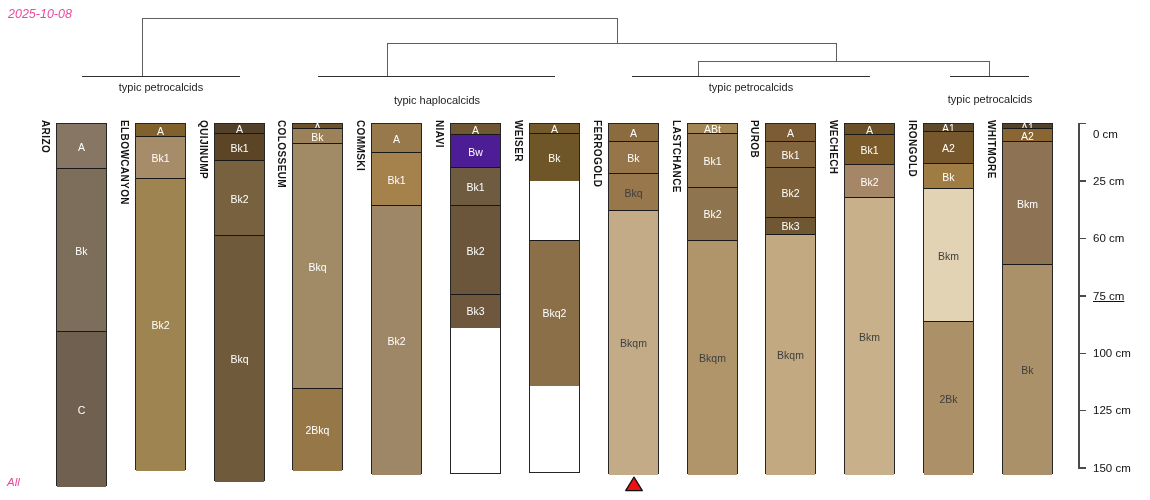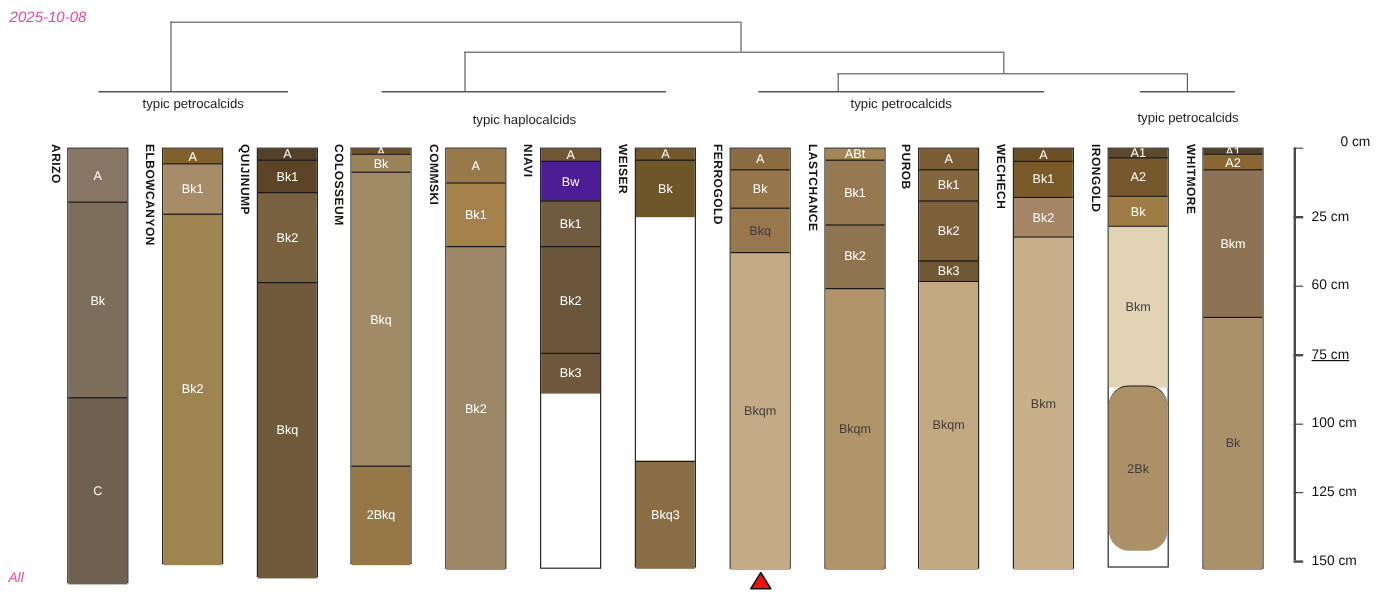--- a/index.html
+++ b/index.html
@@ -146,22 +146,22 @@
         </div>
       </div>
       <div class="profile-name" style="left: 513px; top: 120px;">WEISER</div>
       <div class="column" style="left: 529px; top: 123px; width: 51px; height: 350.064px;">
         <div class="horizon" style="top: 0px; height: 10.3297px; background: rgb(115, 89, 43);">
           <div class="horizon-label t-light" style="top: 50%;">A</div>
         </div>
         <div class="horizon h-sep" style="top: 8.82975px; height: 48.5577px; background: rgb(111, 86, 40);">
           <div class="horizon-label t-light" style="top: 50%;">Bk</div>
         </div>
-        <div class="horizon h-sep" style="top: 260.187px; height: 89.8768px; background: rgb(137, 110, 69);">
-          <div class="horizon-label t-light" style="top: 50%;">Bkq3</div>
+        <div class="horizon h-sep" style="top: 115.57px; height: 146.117px; background: rgb(138, 111, 72);">
+          <div class="horizon-label t-light" style="top: 50%;">Bkq2</div>
         </div>
       </div>
       <div class="profile-name" style="left: 592px; top: 120px;">FERROGOLD</div>
       <div class="column" style="left: 608px; top: 123px; width: 51px; height: 351.212px;">
         <div class="horizon" style="top: 0px; height: 18.364px; background: rgb(138, 108, 64);">
           <div class="horizon-label t-light" style="top: 50%;">A</div>
         </div>
         <div class="horizon h-sep" style="top: 16.864px; height: 33.637px; background: rgb(149, 117, 73);">
           <div class="horizon-label t-light" style="top: 50%;">Bk</div>
         </div>
@@ -227,21 +227,21 @@
         </div>
         <div class="horizon h-sep" style="top: 6.53425px; height: 33.637px; background: rgb(119, 87, 44);">
           <div class="horizon-label t-light" style="top: 50%;">A2</div>
         </div>
         <div class="horizon h-sep" style="top: 38.6712px; height: 26.7505px; background: rgb(160, 124, 69);">
           <div class="horizon-label t-light" style="top: 50%;">Bk</div>
         </div>
         <div class="horizon h-sep" style="top: 63.9218px; height: 134.639px; background: rgb(227, 211, 181);">
           <div class="horizon-label t-dark" style="top: 50%;">Bkm</div>
         </div>
-        <div class="horizon h-sep" style="top: 197.061px; height: 138px; background: rgb(171, 144, 104); border-radius: 17px;">
+        <div class="horizon h-sep" style="top: 197.061px; height: 154px; background: rgb(171, 144, 104);">
           <div class="horizon-label t-dark" style="top: 50%;">2Bk</div>
         </div>
       </div>
       <div class="profile-name" style="left: 986px; top: 120px;">WHITMORE</div>
       <div class="column" style="left: 1002px; top: 123px; width: 51px; height: 351.212px;">
         <div class="horizon" style="top: 0px; height: 5.73875px; background: rgb(81, 65, 42);">
           <div class="horizon-label t-light" style="top: 50%;">A1</div>
         </div>
         <div class="horizon h-sep" style="top: 4.23875px; height: 14.1252px; background: rgb(138, 102, 50);">
           <div class="horizon-label t-light" style="top: 50%;">A2</div>
@@ -251,21 +251,21 @@
         </div>
         <div class="horizon h-sep" style="top: 139.673px; height: 211.538px; background: rgb(171, 145, 105);">
           <div class="horizon-label t-dark" style="top: 50%;">Bk</div>
         </div>
       </div>
     </div>
 
   <div id="depth-axis">
       <div class="axis-line" style="left: 1078px; top: 123px; height: 344.325px;"></div>
       <div class="axis-tick" style="left: 1078px; top: 123px; width: 8px;"></div>
-      <div class="axis-label" style="left: 1093px; top: 119px; margin-left: 24px;">0 cm</div>
+      <div class="axis-label" style="left: 1093px; top: 134px;">0 cm</div>
       <div class="axis-tick" style="left: 1078px; top: 180.387px; width: 8px;"></div>
       <div class="axis-label" style="left: 1093px; top: 180.887px;">25 cm</div>
       <div class="axis-tick" style="left: 1078px; top: 237.775px; width: 8px;"></div>
       <div class="axis-label" style="left: 1093px; top: 238.275px;">60 cm</div>
       <div class="axis-tick" style="left: 1078px; top: 295.163px; width: 8px;"></div>
       <div class="axis-label" style="left: 1093px; top: 295.663px; text-decoration: underline;">75 cm</div>
       <div class="axis-tick" style="left: 1078px; top: 352.55px; width: 8px;"></div>
       <div class="axis-label" style="left: 1093px; top: 353.05px;">100 cm</div>
       <div class="axis-tick" style="left: 1078px; top: 409.938px; width: 8px;"></div>
       <div class="axis-label" style="left: 1093px; top: 410.438px;">125 cm</div>

